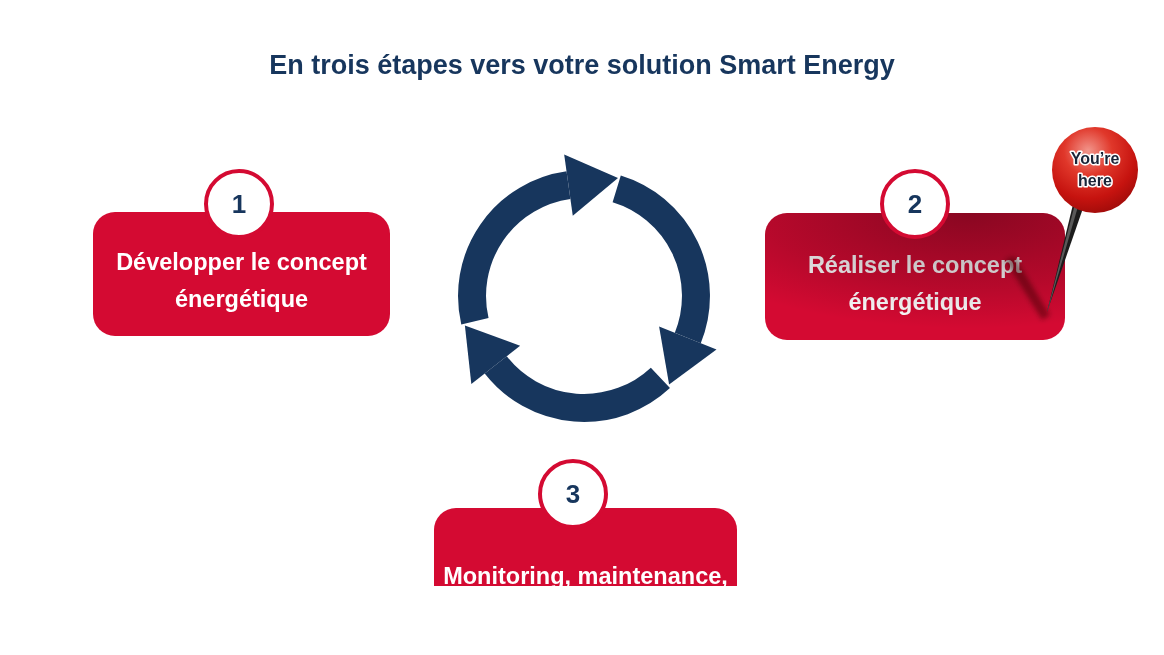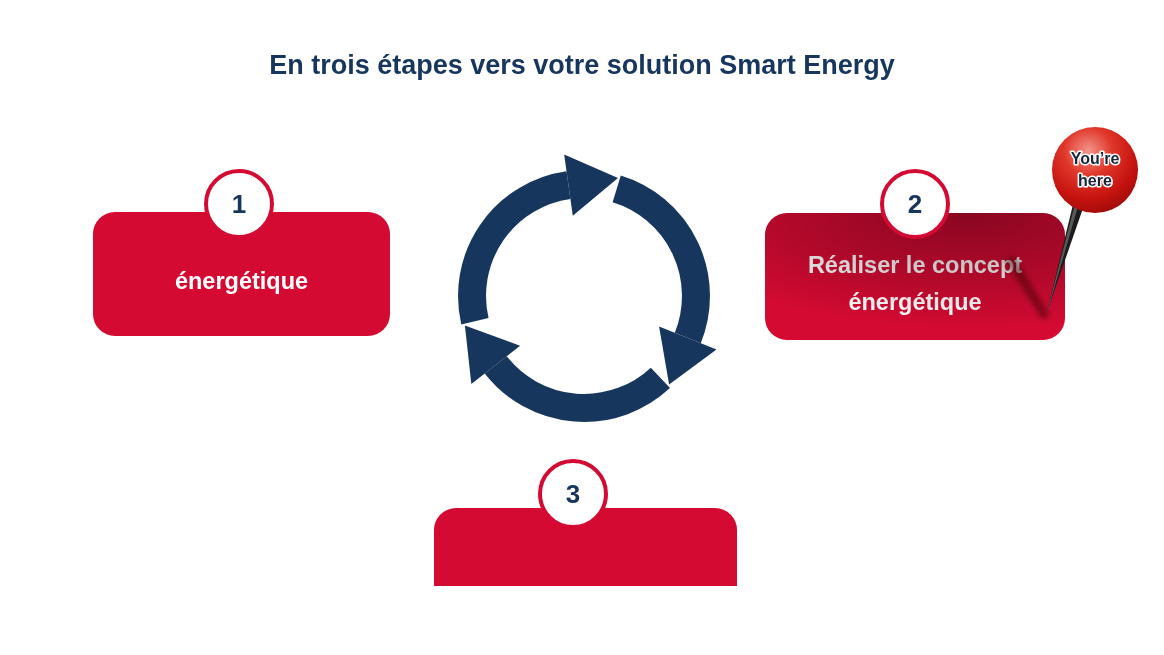--- a/index.html
+++ b/index.html
@@ -38,36 +38,38 @@
   .pin{position:absolute;left:960px;top:118px;width:204px;height:220px;z-index:5;pointer-events:none;}
 </style>
 </head>
 <body>
 
 <div class="canvas">
 
   <div class="title">En trois étapes vers votre solution Smart Energy</div>
 
   <div class="step-box box1">
+    <div>Développer le concept</div>
     <div>énergétique</div>
   </div>
   <div class="step-circle circle1">
     <span>1</span>
   </div>
 
   <div class="step-box box2">
     <div>Réaliser le concept</div>
     <div>énergétique</div>
     <div class="shadow-overlay"></div>
   </div>
   <div class="step-circle circle2">
     <span>2</span>
   </div>
 
   <div class="step-box box3">
+    <div>Monitoring, maintenance,</div>
   </div>
   <div class="step-circle circle3">
     <span>3</span>
   </div>
 
   <svg class="cycle" viewBox="0 0 292 292" aria-hidden="true">
     <g id="cyc-arrow" fill="#17365D">
       <path d="M 178.7 38.9 A 112 112 0 0 1 249.8 188.0" fill="none" stroke="#17365D" stroke-width="28" stroke-linecap="butt"></path>
       <polygon points="278.5,199.6 221.1,176.4 231.1,234.4"></polygon>
     </g>

